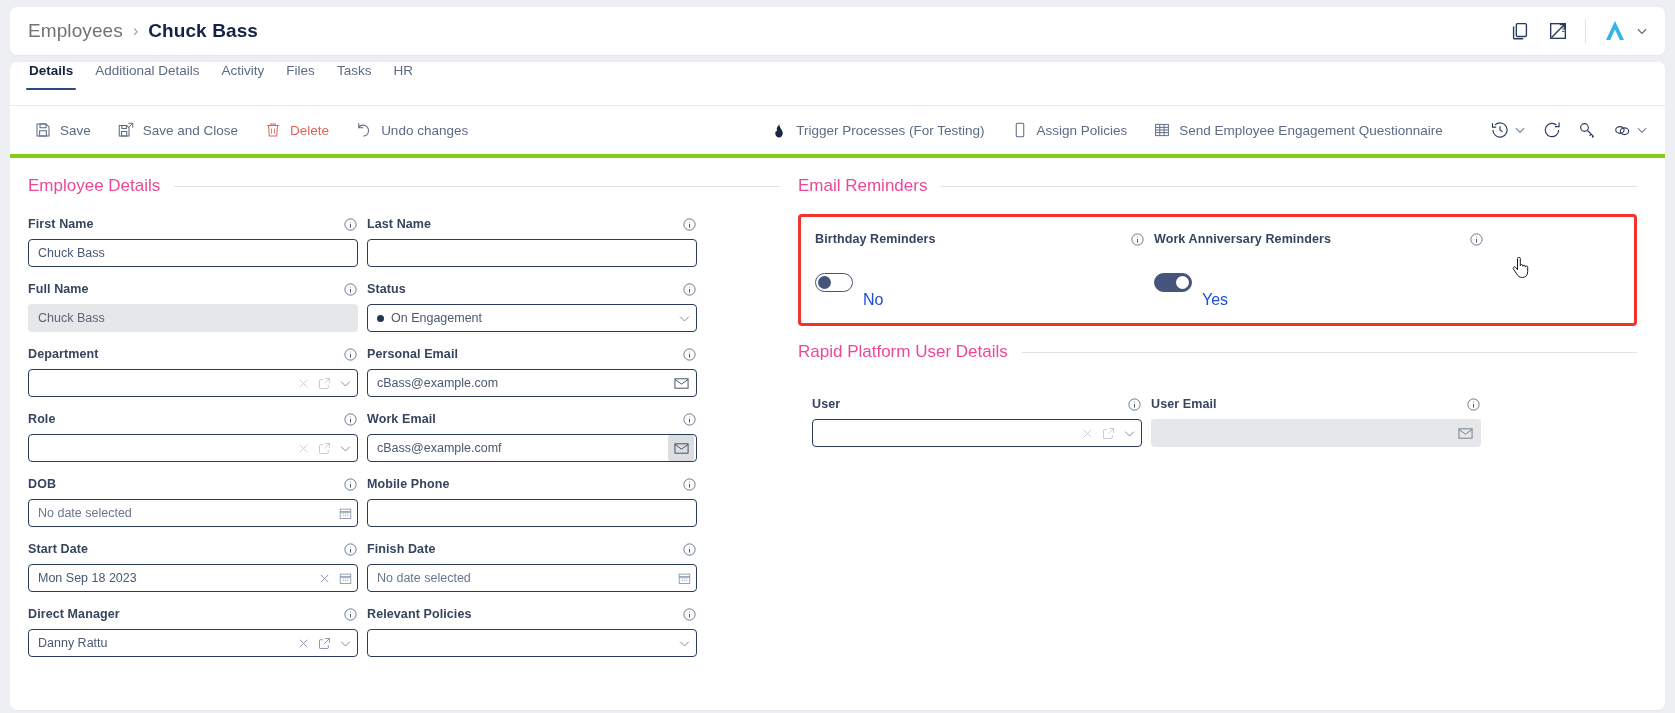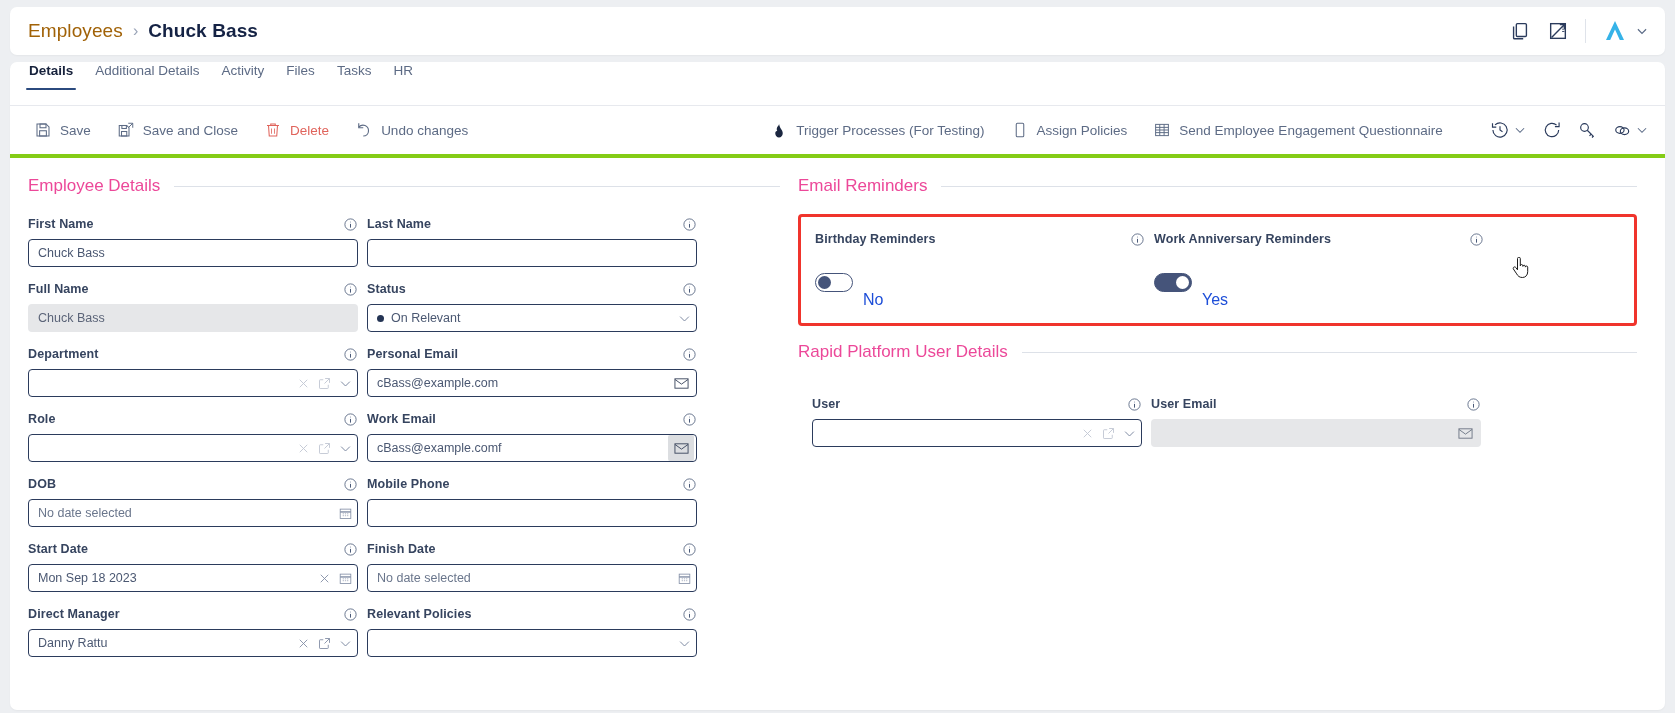--- a/index.html
+++ b/index.html
@@ -24,21 +24,21 @@
     background: #ffffff;
     border-radius: 7px;
     display: flex;
     align-items: center;
     padding: 0 16px 0 18px;
     box-shadow: 0 1px 2px rgba(0,0,0,0.04);
   }
   .breadcrumb { display: flex; align-items: center; gap: 10px; }
   .crumb-parent {
     font-size: 19px;
-    color: #a16207;
+    color: #737373;
     letter-spacing: .1px;
   }
   .crumb-sep { font-size: 16px; color: #9aa4b8; }
   .crumb-current {
     font-size: 19px;
     font-weight: bold;
     color: #142244;
     letter-spacing: .1px;
   }
   .header-right {
@@ -456,21 +456,21 @@
           <div class="field">
             <div class="field-label-row">
               <span class="field-label">Status</span>
               <svg class="info-ico" viewBox="0 0 24 24" fill="none" stroke="currentColor" stroke-width="1.3">
                   <circle cx="12" cy="12" r="9"></circle>
                   <path d="M12 11v6M12 7.6v.9" stroke-width="1.6"></path>
                 </svg>
             </div>
             <div class="input">
               <span class="status-dot"></span>
-              <span class="val">On Relevant</span>
+              <span class="val">On Engagement</span>
               <span class="adorn">
                 <svg viewBox="0 0 24 24" fill="none" stroke="currentColor" stroke-width="1.6">
                     <path d="M5 9l7 7 7-7"></path>
                   </svg>
               </span>
             </div>
           </div>
 
           <div class="field">
             <div class="field-label-row">

